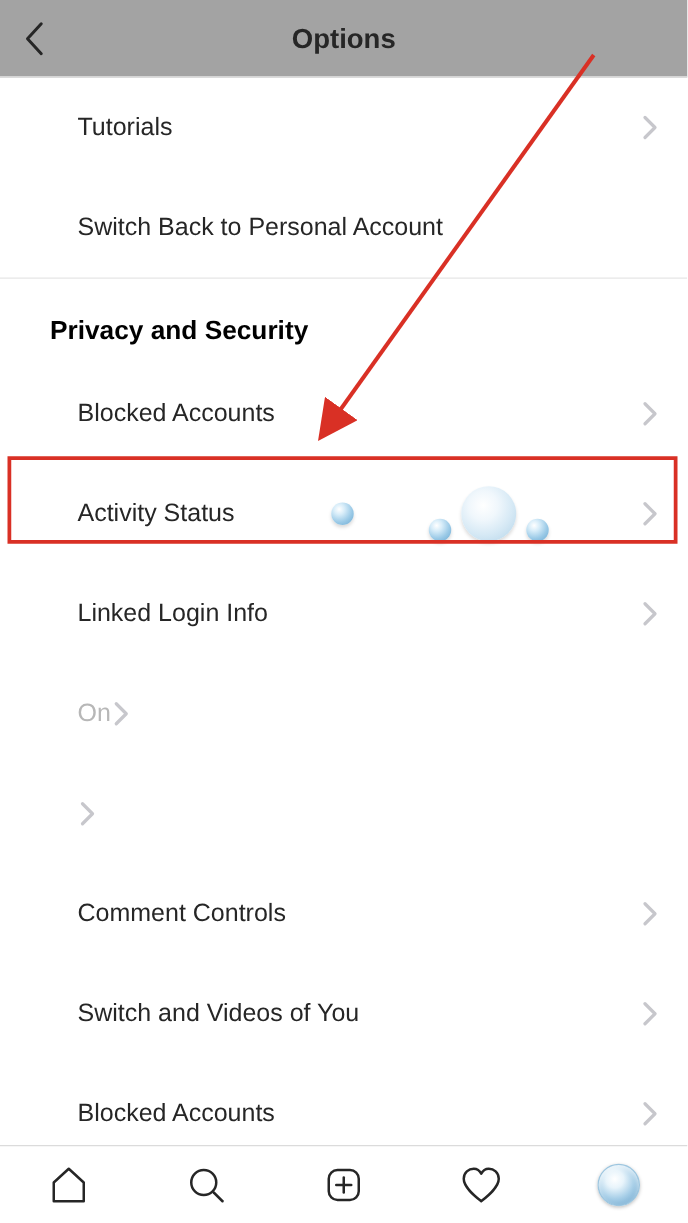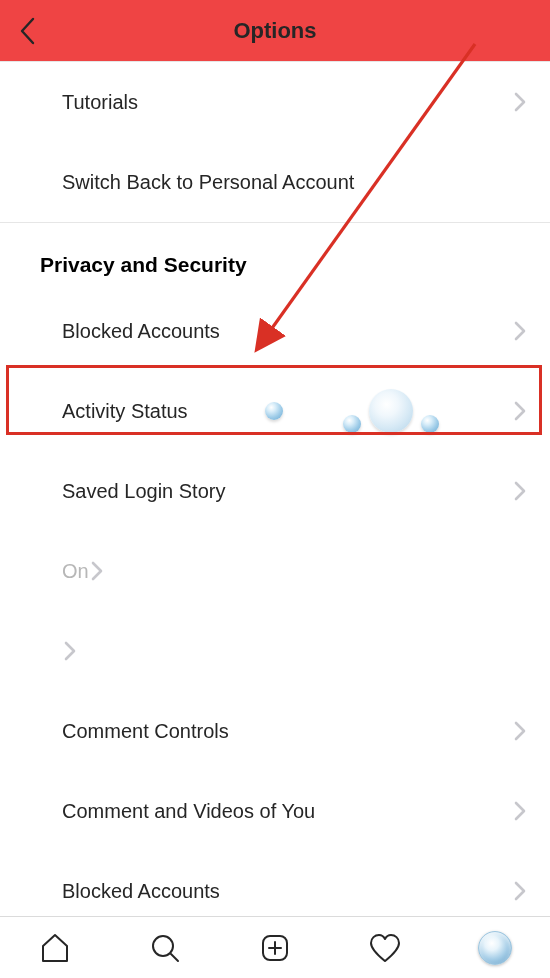--- a/index.html
+++ b/index.html
@@ -7,21 +7,21 @@
       width: 550px;
       height: 978px;
       font-family: -apple-system, "Helvetica Neue", Arial, sans-serif;
       background: #fff;
       color: #262626;
       position: relative;
       overflow: hidden;
     }
     .header {
       height: 62px;
-      background: #ef4444;
+      background: #a3a3a3;
       border-bottom: 1px solid #e6e6e6;
       position: relative;
       display: flex;
       align-items: center;
       justify-content: center;
     }
     .back-btn {
       position: absolute;
       left: 14px;
       top: 50%;
@@ -202,21 +202,21 @@
     <span class="right">
         <span class="chev">
           <svg width="12" height="20" viewBox="0 0 12 20">
             <polyline points="2,2 10,10 2,18" fill="none" stroke="#c7c7cc" stroke-width="2.6" stroke-linecap="round" stroke-linejoin="round"></polyline>
           </svg>
         </span>
       </span>
   </div>
 
   <div class="row">
-    <span class="label">Saved Login Story</span>
+    <span class="label">Linked Login Info</span>
     <span class="right">
         <span class="chev">
           <svg width="12" height="20" viewBox="0 0 12 20">
             <polyline points="2,2 10,10 2,18" fill="none" stroke="#c7c7cc" stroke-width="2.6" stroke-linecap="round" stroke-linejoin="round"></polyline>
           </svg>
         </span>
       </span>
   </div>
 
   <div class="row">
@@ -245,21 +245,21 @@
     <span class="right">
         <span class="chev">
           <svg width="12" height="20" viewBox="0 0 12 20">
             <polyline points="2,2 10,10 2,18" fill="none" stroke="#c7c7cc" stroke-width="2.6" stroke-linecap="round" stroke-linejoin="round"></polyline>
           </svg>
         </span>
       </span>
   </div>
 
   <div class="row">
-    <span class="label">Comment and Videos of You</span>
+    <span class="label">Switch and Videos of You</span>
     <span class="right">
         <span class="chev">
           <svg width="12" height="20" viewBox="0 0 12 20">
             <polyline points="2,2 10,10 2,18" fill="none" stroke="#c7c7cc" stroke-width="2.6" stroke-linecap="round" stroke-linejoin="round"></polyline>
           </svg>
         </span>
       </span>
   </div>
 
   <div class="row">

